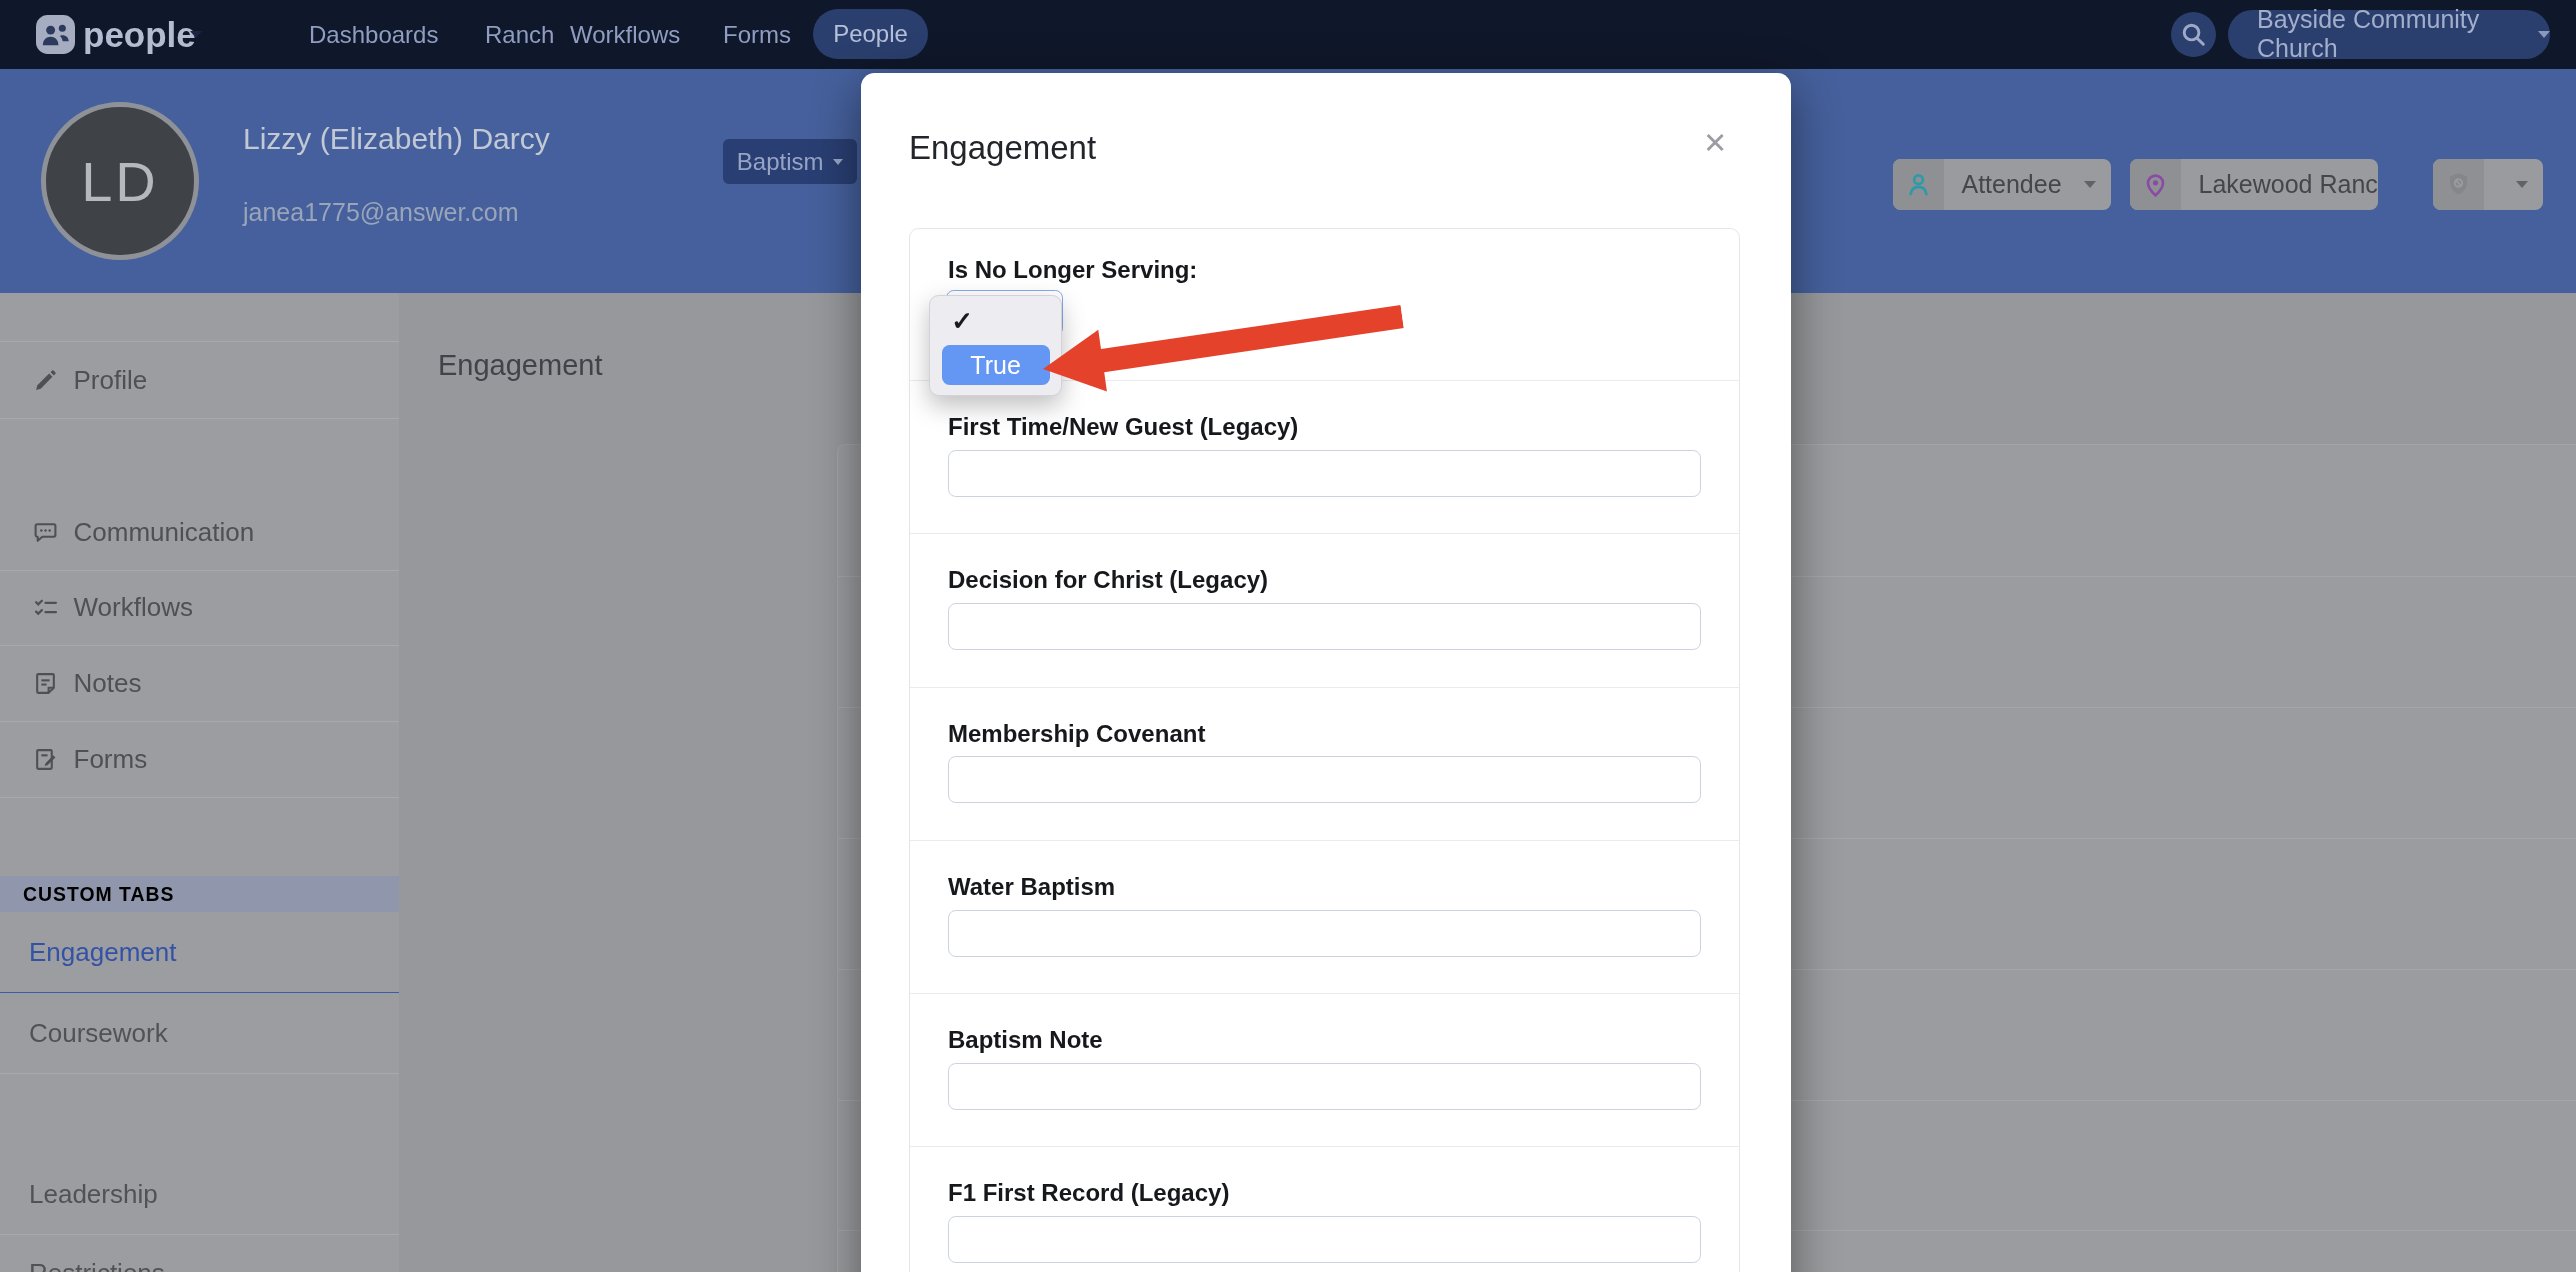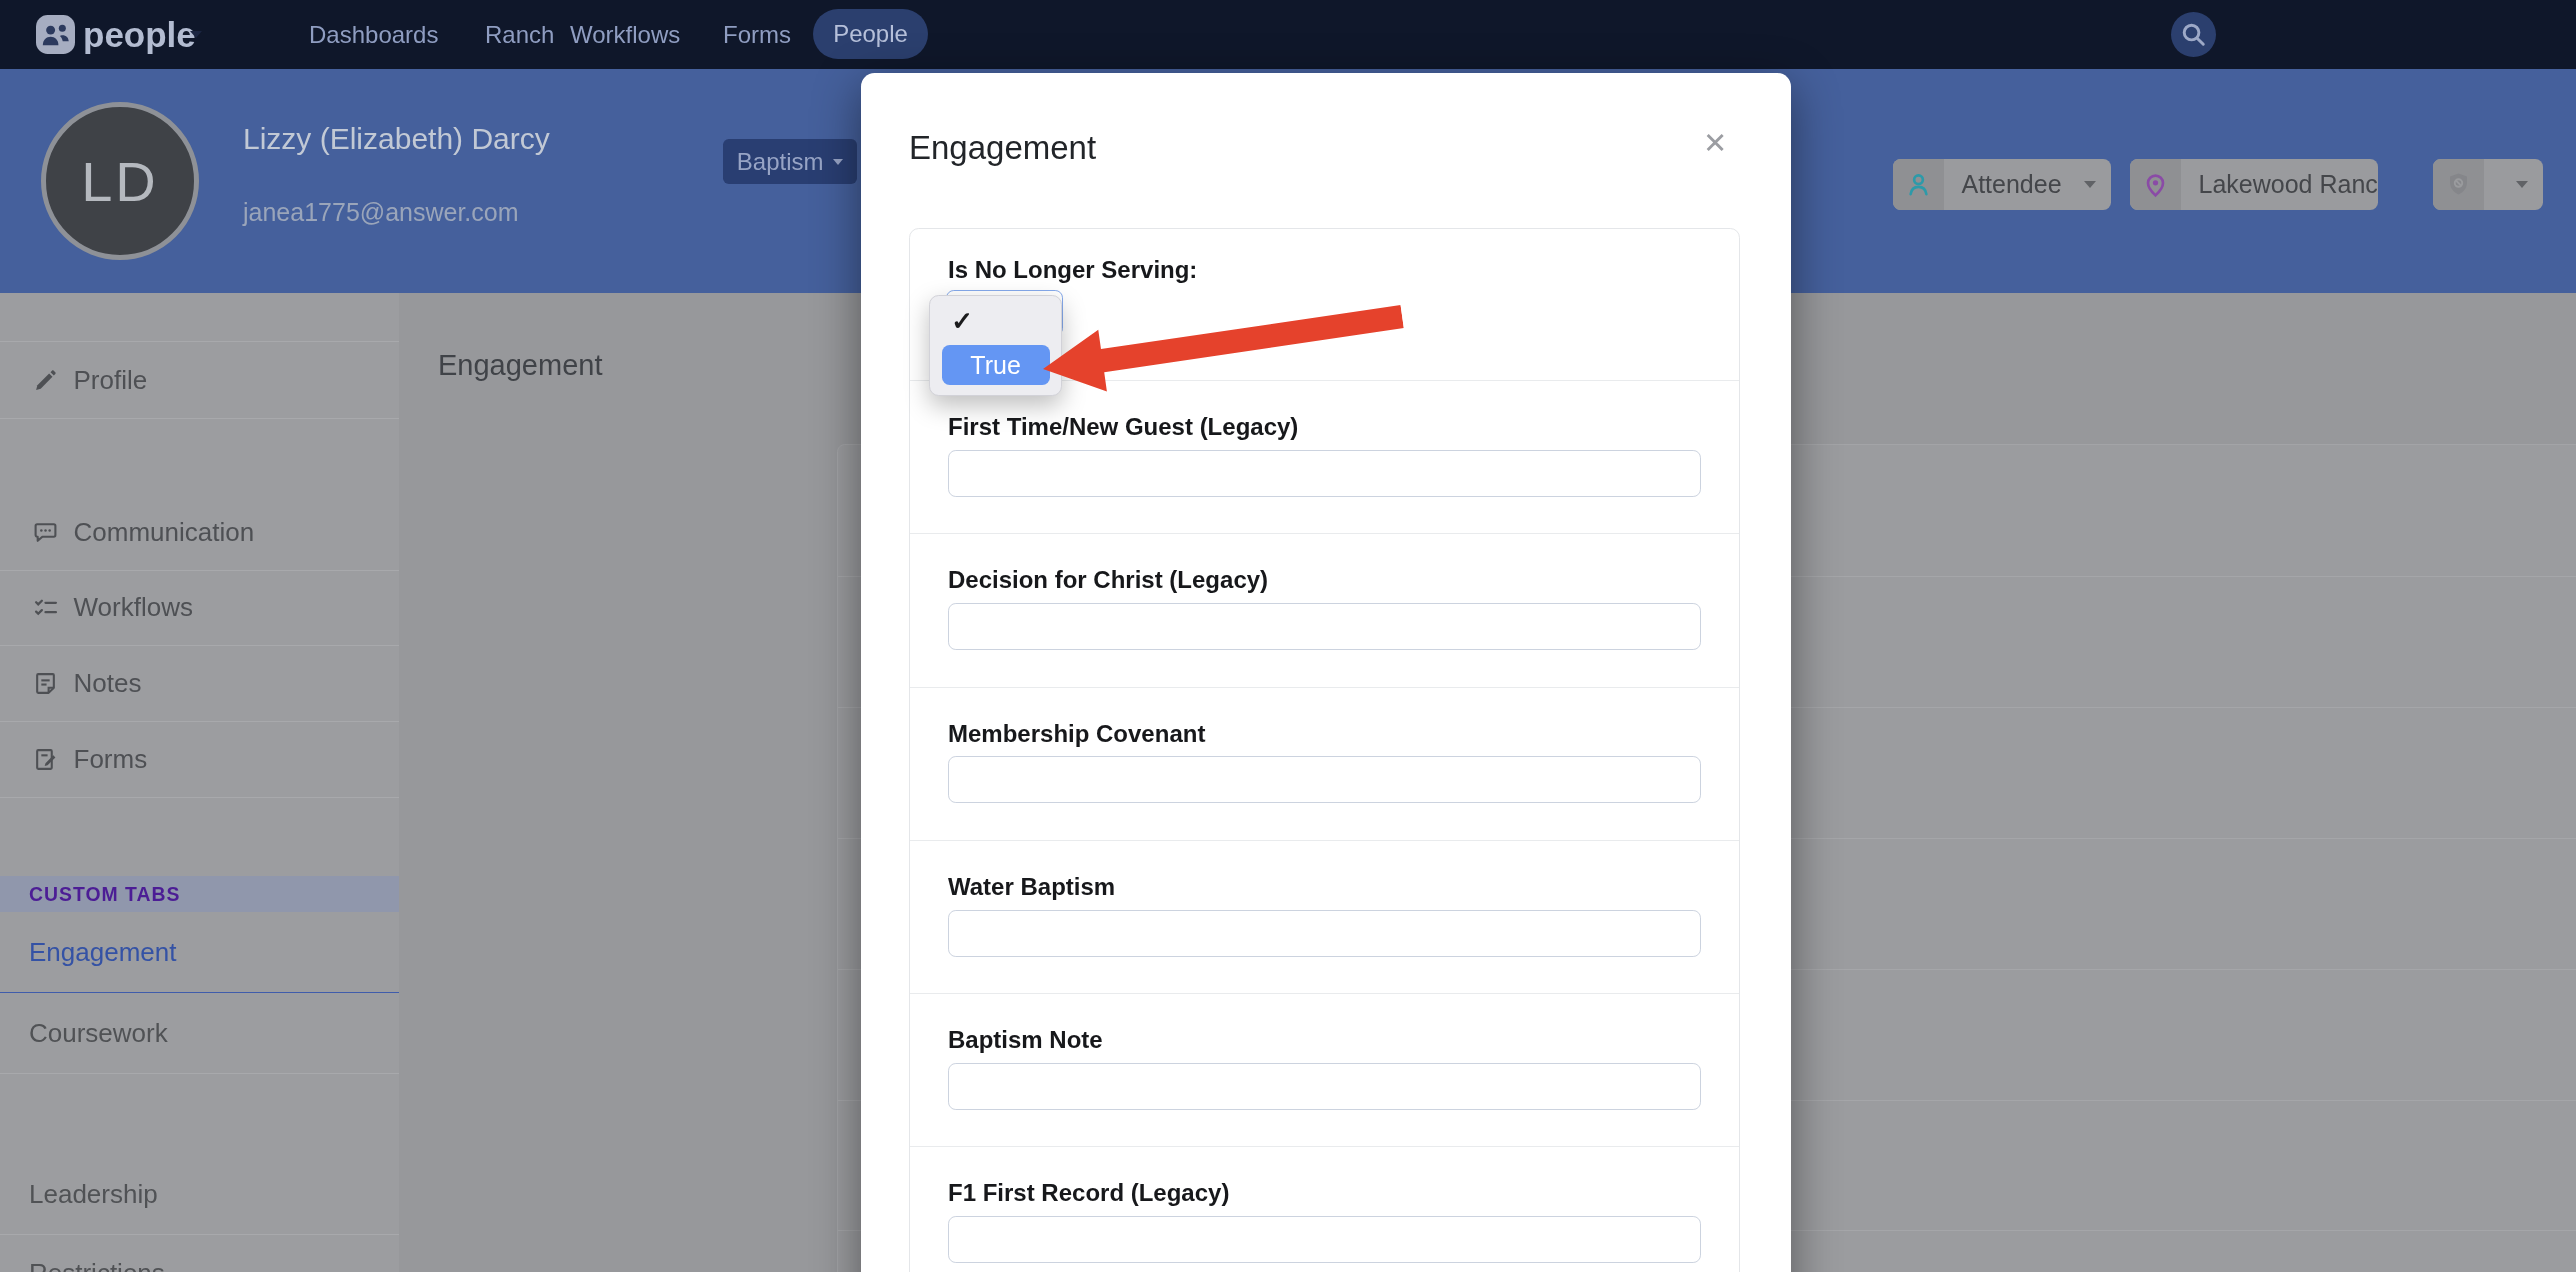--- a/index.html
+++ b/index.html
@@ -21,21 +21,21 @@
   .badge{top:90px;height:51px;background:#9a9b9e;border-radius:7.8px;display:flex;align-items:center;overflow:hidden}
   .badge .icell{width:51px;height:51px;background:#8f9093;display:flex;align-items:center;justify-content:center;flex:0 0 auto}
   .badge .blabel{font-size:25px;color:#44464a;padding:0 13.6px 0 17.5px;white-space:nowrap}
   .badge .caret{color:#606266;margin:0 15.5px 0 auto}
   
   .sidebar{left:0;top:293px;width:399px;height:979px;background:#9c9da0;z-index:1}
   .side-row{left:0;width:399px;height:76px;border-bottom:1px solid #a8a9ac;display:flex;align-items:center}
   .side-row .icon{margin-left:33px;width:25px;height:25px;flex:0 0 auto}
   .side-row .slabel{margin-left:15.5px;font-size:26px;color:#4e5054}
   .custom-header{left:0;top:583px;width:399px;height:36px;background:#9097ac;display:flex;align-items:center}
-  .custom-header span{margin-left:29px;font-size:19.4px;letter-spacing:1px;color:#4c1d95;font-weight:bold}
+  .custom-header span{margin-left:23px;font-size:19.4px;letter-spacing:1px;color:#000000;font-weight:bold}
   .custom-row{left:0;width:399px;height:80px;border-bottom:1px solid #a8a9ac;display:flex;align-items:center}
   .custom-row span{margin-left:29px;font-size:26px;color:#505255}
   .custom-row.active{border-bottom:1.9px solid #3f5cab}
   .custom-row.active span{color:#3452a5}
   
   .main-title{font-size:29px;color:#404348;font-weight:500}
   .card{left:438px;top:151px;width:2102px;height:873px;background:#9b9c9f;
         border:1px solid #a3a4a7;border-radius:7.8px}
   .card-row{left:0;width:2102px;height:131px;border-bottom:1px solid #a5a6a9}
   .card-row .flabel{position:absolute;left:39px;top:31px;font-size:26px;font-weight:bold;color:#4b4d51}
@@ -84,20 +84,24 @@
   <div class="abs nav-pill" style="left:813px;top:8.7px;width:115px;height:50px">
     <div class="nav-item" style="color:#b6c0da;text-align:center;line-height:50px">People</div>
   </div>
 
   <div class="abs nav-pill" style="left:2171px;top:11.6px;width:45px;height:45px;border-radius:50%">
     <svg width="45" height="45" viewBox="0 0 46 46">
       <circle cx="21" cy="21" r="7.5" stroke="#9da9c7" stroke-width="3" fill="none"></circle>
       <line x1="26.5" y1="26.5" x2="33" y2="33" stroke="#9da9c7" stroke-width="3" stroke-linecap="round"></line>
     </svg>
   </div>
+  <div class="abs nav-pill" style="left:2228px;top:9.7px;width:322px;height:49px;display:flex;align-items:center">
+    <span style="margin-left:29px;font-size:25px;color:#a3aecb">Bayside Community Church</span>
+    <span class="caret" style="color:#8b99bf;margin-left:13.6px"></span>
+  </div>
 </div>
 
 <div class="abs hero">
   <div class="abs avatar">LD</div>
   <div class="abs" style="left:243px;top:53px;font-size:30px;color:#c2c9d5">Lizzy (Elizabeth) Darcy</div>
   <div class="abs" style="left:723px;top:70px;width:134px;height:45px;background:#293e72;border-radius:5.8px;display:flex;align-items:center;justify-content:center;gap:9.7px">
     <span style="font-size:24px;color:#97a4c5">Baptism</span>
     <span class="caret" style="color:#97a4c5;border-left-width:5.8px;border-right-width:5.8px;border-top-width:6.8px"></span>
   </div>
   <div class="abs" style="left:243px;top:129px;font-size:25px;color:#9aa5ba">janea1775@answer.com</div>

